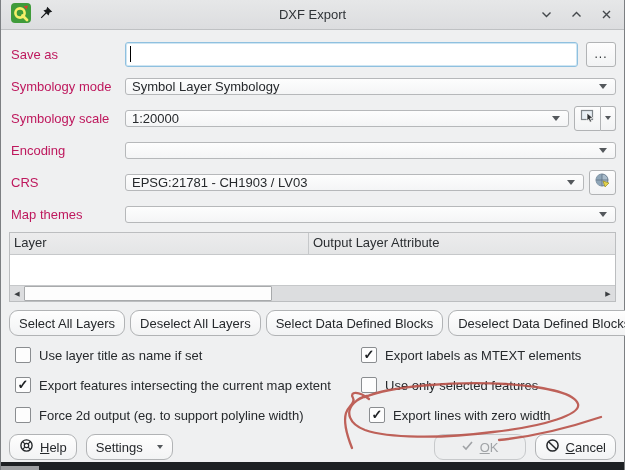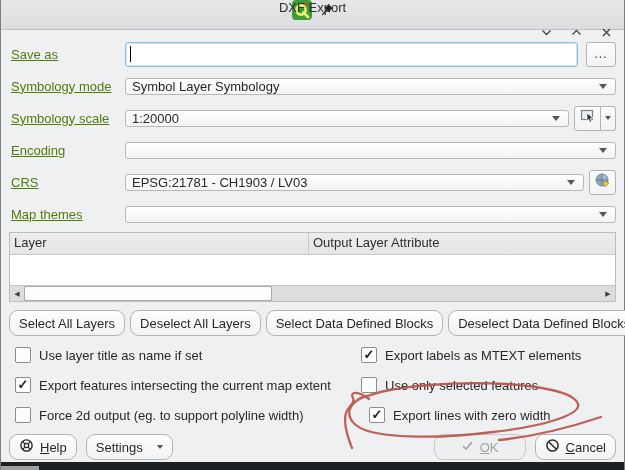--- a/index.html
+++ b/index.html
@@ -3,30 +3,30 @@
 <meta charset="utf-8">
 <style>
   * { margin:0; padding:0; box-sizing:border-box; }
   html,body { width:625px; height:470px; overflow:hidden; background:#202225;
               font-family:"Liberation Sans", sans-serif; }
   .window { position:relative; width:625px; height:470px;
             border-left:1px solid #7c7f82; border-right:1px solid #7c7f82; background:#eff0f1; }
 
   
   .titlebar { height:30px; background:linear-gradient(#e6e7e8,#dcdddf);
-              border-bottom:1px solid #bfc1c3; display:flex; align-items:center; padding:0 10px;flex-direction:column; }
+              border-bottom:1px solid #bfc1c3; display:flex; align-items:center; padding:0 10px; }
   .tb-left { display:flex; align-items:center; gap:8px; }
   .tb-title { position:absolute; left:0; right:0; text-align:center; font-size:13px; color:#2f3337; }
   .tb-controls { margin-left:auto; display:flex; align-items:center; gap:14px; z-index:2; }
   .tb-btn { width:16px; height:16px; display:flex; align-items:center; justify-content:center; cursor:pointer; }
 
   
   .content { height:432px; padding:8px 8px 0 8px; background:#eff0f1; }
   .frow { height:32px; display:flex; align-items:center; }
-  .flabel { width:116px; padding-left:2px; font-size:13px; color:#4d7c0f; flex:none;text-decoration:underline; }
+  .flabel { width:116px; padding-left:2px; font-size:13px; color:#be185d; flex:none; }
 
   .tinput-wrap { position:relative; flex:1; height:25px; }
   .tinput { width:100%; height:25px; border:1px solid #8fc0df; border-radius:3px;
             background:#fff; box-shadow:0 0 0 1px #cfe6f3 inset; padding:0 6px; font-size:13px; }
   .caret { position:absolute; left:5px; top:4px; width:1px; height:16px; background:#000; }
 
   .combo { flex:1; height:17px; border:1px solid #b6b8ba; border-radius:3px;
            background:linear-gradient(#fdfdfd,#f4f5f6); display:flex; align-items:center;
            padding:0 6px; font-size:13px; color:#26292c; position:relative; cursor:pointer; }
   .combo .arrow-down { position:absolute; right:8px; }

